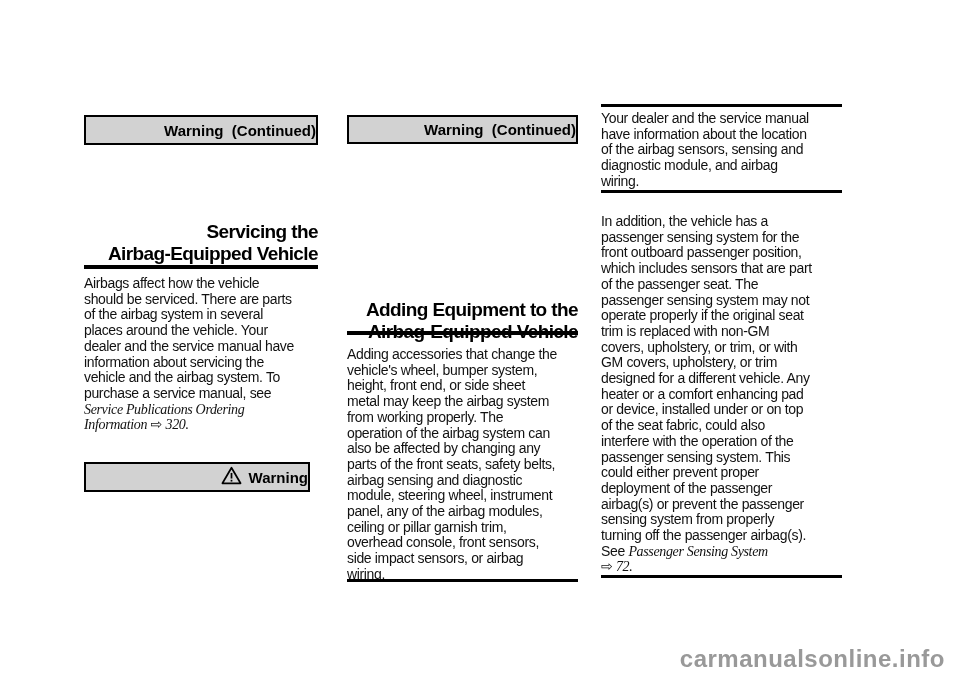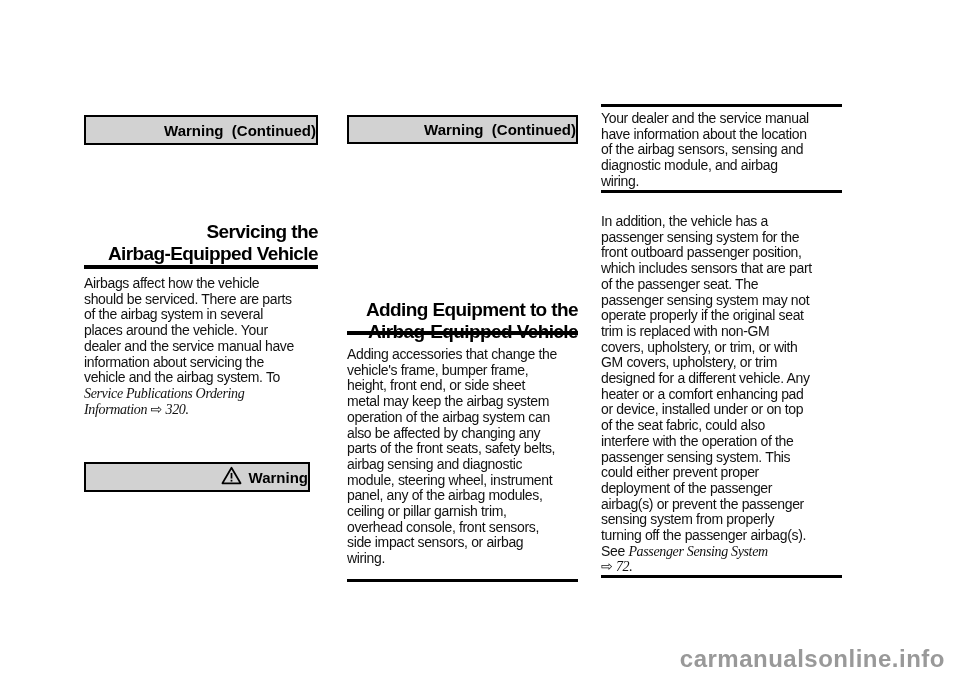--- a/index.html
+++ b/index.html
@@ -45,20 +45,21 @@
   <div class="abs underline-bar" style="left:84px; top:265px; width:234px;"></div>
 
   <div class="abs body-text" style="left:84px; top:276px; width:234px;">
       <div class="tline"><span>Airbags affect how the vehicle</span></div>
       <div class="tline"><span>should be serviced. There are parts</span></div>
       <div class="tline"><span>of the airbag system in several</span></div>
       <div class="tline"><span>places around the vehicle. Your</span></div>
       <div class="tline"><span>dealer and the service manual have</span></div>
       <div class="tline"><span>information about servicing the</span></div>
       <div class="tline"><span>vehicle and the airbag system. To</span></div>
+      <div class="tline"><span>purchase a service manual, see</span></div>
       <div class="tline"><span class="it">Service Publications Ordering</span></div>
       <div class="tline"><span class="it">Information</span><span> ⇨ </span><span class="it">320.</span></div>
     </div>
 
   <div class="abs warn-header" style="left:84px; top:462px; width:226px; height:30px;">
     <span class="warn-icon">
       <svg width="21" height="19" viewBox="0 0 24 22">
         <path d="M12 2 L22.5 20 L1.5 20 Z" fill="none" stroke="#000" stroke-width="2" stroke-linejoin="round"></path>
         <rect x="11" y="8" width="2" height="6.5" fill="#000"></rect>
         <rect x="11" y="16" width="2" height="2" fill="#000"></rect>
@@ -72,23 +73,24 @@
   </div>
 
   <div class="abs section-title" style="left:347px; top:299px; width:231px;">
       <div class="tline"><span>Adding Equipment to the</span></div>
       <div class="tline"><span>Airbag-Equipped Vehicle</span></div>
     </div>
   <div class="abs underline-bar" style="left:347px; top:331px; width:231px;"></div>
 
   <div class="abs body-text" style="left:347px; top:347px; width:231px;">
       <div class="tline"><span>Adding accessories that change the</span></div>
-      <div class="tline"><span>vehicle's frame, bumper frame,</span></div>
+      <div class="tline"><span>vehicle's wheel, bumper system,</span></div>
       <div class="tline"><span>height, front end, or side sheet</span></div>
       <div class="tline"><span>metal may keep the airbag system</span></div>
+      <div class="tline"><span>from working properly. The</span></div>
       <div class="tline"><span>operation of the airbag system can</span></div>
       <div class="tline"><span>also be affected by changing any</span></div>
       <div class="tline"><span>parts of the front seats, safety belts,</span></div>
       <div class="tline"><span>airbag sensing and diagnostic</span></div>
       <div class="tline"><span>module, steering wheel, instrument</span></div>
       <div class="tline"><span>panel, any of the airbag modules,</span></div>
       <div class="tline"><span>ceiling or pillar garnish trim,</span></div>
       <div class="tline"><span>overhead console, front sensors,</span></div>
       <div class="tline"><span>side impact sensors, or airbag</span></div>
       <div class="tline"><span>wiring.</span></div>

